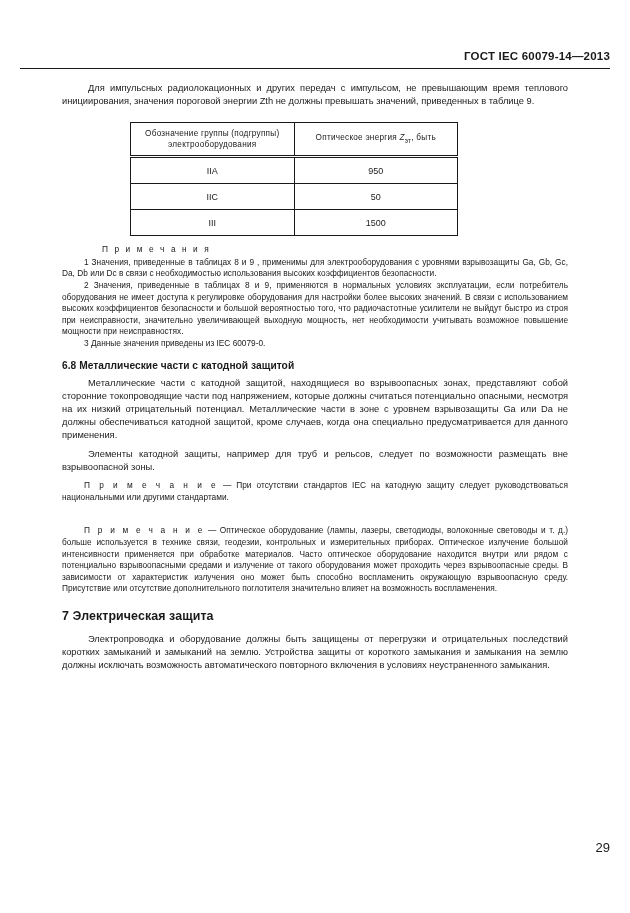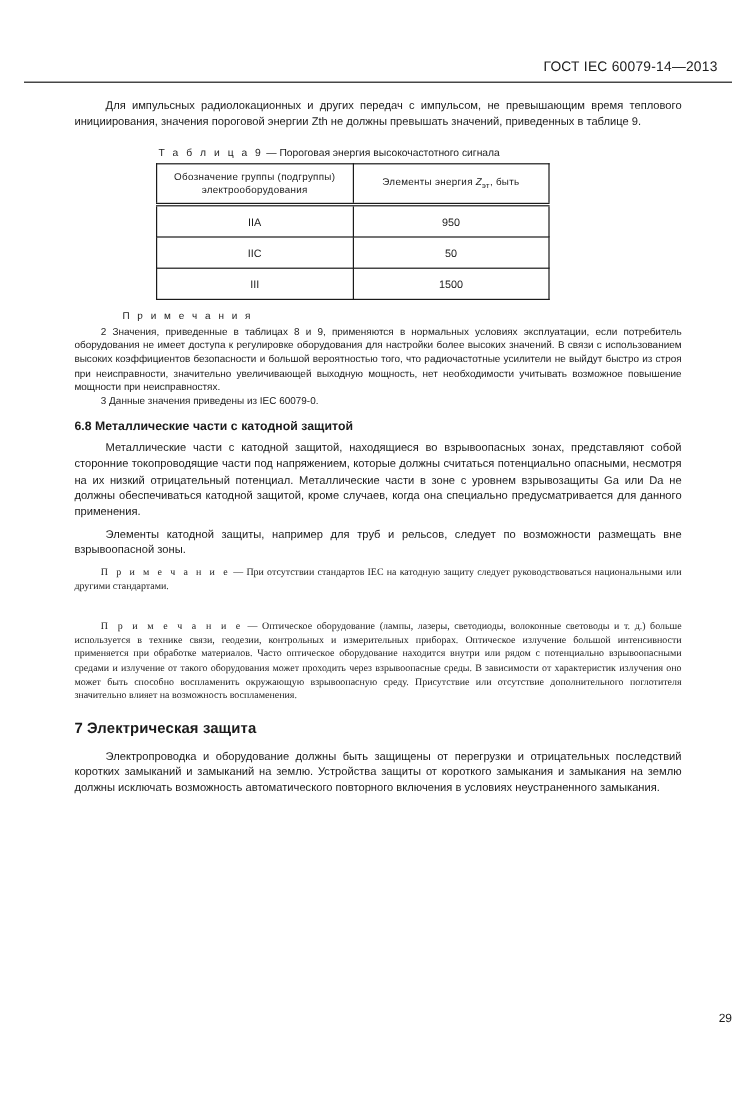--- a/index.html
+++ b/index.html
@@ -8,22 +8,22 @@
     background:#ffffff;
     font-family:"Liberation Sans", sans-serif;
     color:#1a1a1a;
     position:relative;
     overflow:hidden;
   }
   .page { position:relative; width:630px; height:913px; }
 
   
   .doc-header {
-    position:absolute; top:50px; right:32px;
-    font-size:11.5px; font-weight:normal; letter-spacing:0.2px;
+    position:absolute; top:50px; right:20px;
+    font-size:11.5px; font-weight:bold; letter-spacing:0.2px;
     white-space:nowrap;
   }
   .header-rule {
     position:absolute; top:68px; left:20px; right:20px;
     height:1px; background:#1a1a1a;
   }
 
   
   .content { position:absolute; top:82px; left:62px; width:506px; }
   p.body {
@@ -69,71 +69,66 @@
   sub { font-size:6.3px; }
   .ital { font-style:italic; }
 
   
   .notes { margin-top:8px; }
   p.note {
     margin:0; font-size:8.3px; line-height:11.6px;
     text-align:justify; text-indent:22px;
   }
   p.note.head { text-indent:0; margin-bottom:1px;padding-left:40px; }
-  p.note.inline { text-indent:22px;font-family:Liberation Serif, serif; }
+  p.note.inline { text-indent:22px; }
 
   
   h3.sec {
     font-size:10.2px; font-weight:bold; margin:0;
     letter-spacing:0.05px;
   }
   h2.sec-big {
     font-size:12.4px; font-weight:bold; margin:0;
     letter-spacing:0.1px;
   }
 
   
   .page-num {
     position:absolute; bottom:58px; right:20px;
-    font-size:10px;
+    font-size:13px;
   }
 </style>
 </head>
 <body>
 
 <div class="page">
 
   <div class="doc-header">ГОСТ IEC 60079-14—2013</div>
   <div class="header-rule"></div>
 
   <div class="content">
 
     <p class="body"><span>Для импульсных радиолокационных и других передач с импульсом, не превышающим время теплового инициирования, значения пороговой энергии Zth не должны превышать значений, приведенных в таблице 9.</span></p>
 
     <div class="gap-l"></div>
 
-    <div class="tbl-caption">
-      <span class="sp">Т а б л и ц а  9</span>
-      <span>—</span>
-      <span>Пороговая энергия высокочастотного сигнала</span>
-    </div>
 
     <table class="gost">
       <colgroup>
           <col class="col-a">
           <col class="col-b">
         </colgroup>
       <thead>
         <tr>
           <th>
             <span>Обозначение  группы (подгруппы)</span><br>
             <span>электрооборудования</span>
           </th>
           <th>
-            <span>Элементы энергия</span>
+            <span>Оптическое энергия</span>
             <span class="ital">Z</span><sub>эт</sub><span>, быть</span>
           </th>
         </tr>
       </thead>
       <tbody>
         <tr>
           <td>IIA</td>
           <td>950</td>
         </tr>
         <tr>
@@ -142,20 +137,21 @@
         </tr>
         <tr>
           <td>III</td>
           <td>1500</td>
         </tr>
       </tbody>
     </table>
 
     <div class="notes">
       <p class="note head sp">П р и м е ч а н и я</p>
+      <p class="note">1 Значения, приведенные в таблицах 8  и  9 , применимы  для  электрооборудования  с  уровнями  взрывозащиты Ga, Gb, Gc, Da, Db или Dc в связи с необходимостью использования высоких коэффициентов безопасности.</p>
       <p class="note">2 Значения, приведенные в таблицах 8 и 9, применяются  в нормальных условиях эксплуатации, если потребитель оборудования не имеет доступа  к регулировке оборудования для настройки более высоких  значений. В связи с использованием высоких коэффициентов безопасности и большой вероятностью того, что  радиочастотные усилители  не выйдут быстро из строя  при неисправности, значительно  увеличивающей выходную мощность, нет необходимости учитывать возможное  повышение мощности при неисправностях.</p>
       <p class="note">3 Данные значения приведены  из IEC 60079-0.</p>
     </div>
 
     <div class="gap-m"></div>
 
     <h3 class="sec">6.8 Металлические части с катодной защитой</h3>
     <div class="gap-s"></div>
     <p class="body">Металлические  части  с  катодной защитой, находящиеся во взрывоопасных зонах, представляют собой сторонние токопроводящие части под напряжением, которые должны считаться потенциально опасными, несмотря на их низкий отрицательный потенциал. Металлические части в зоне с уровнем взрывозащиты Ga или Da не должны обеспечиваться катодной защитой, кроме случаев, когда она специально предусматривается для данного применения.</p>
     <div class="gap-s"></div>

